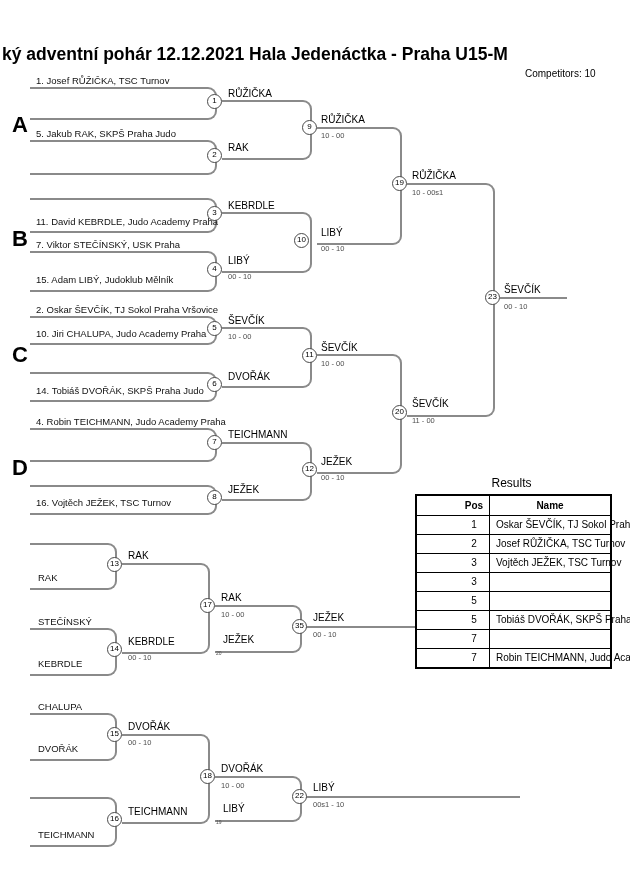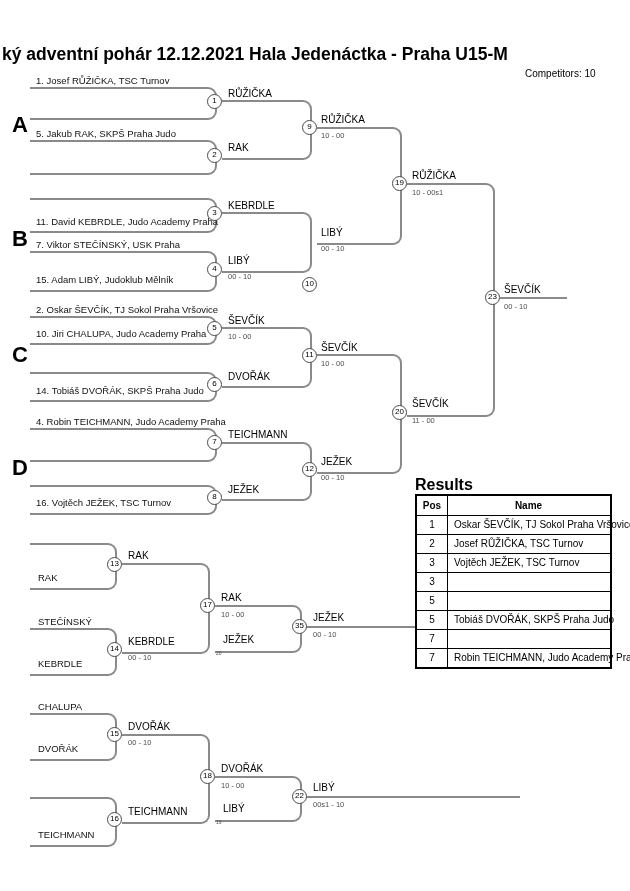--- a/index.html
+++ b/index.html
@@ -17,25 +17,25 @@
   .conn{position:absolute;border:2px solid var(--line);border-left:none;border-radius:0 9px 9px 0;z-index:1;}
   .hline{position:absolute;height:2px;background:var(--line);z-index:1;}
   .circle{
     position:absolute;width:15px;height:15px;box-sizing:border-box;border:1.5px solid #4a4a4a;
     border-radius:50%;background:#fff;z-index:3;font-size:8px;line-height:12px;text-align:center;
   }
   .pname{position:absolute;font-size:9.5px;color:#111;white-space:nowrap;z-index:2;}
   .wname{position:absolute;font-size:10px;color:#000;white-space:nowrap;z-index:2;}
   .score{position:absolute;font-size:7.5px;color:var(--score);white-space:nowrap;z-index:2;text-align:right;}
   .ref{position:absolute;font-size:5px;color:#555;z-index:2;}
-  .rtitle{position:absolute;left:415px;top:476px;width:193px;text-align:left;font-size:16px;font-weight:bold;}
+  .rtitle{position:absolute;left:415px;top:476px;width:193px;text-align:center;font-size:12px;font-weight:normal;}
   .rtable{position:absolute;left:415px;top:494px;width:193px;border:2px solid #000;background:#fff;z-index:2;}
   .rrow{display:flex;height:18px;border-top:1px solid #000;}
   .rrow.first{border-top:none;height:19px;}
-  .rcell-pos{width:30px;flex-shrink:0;border-right:1px solid #000;text-align:center;font-size:10px;line-height:18px;}
+  .rcell-pos{width:30px;flex-shrink:0;border-right:1px solid #000;text-align:center;font-size:10px;line-height:18px;margin-left:42px;}
   .rcell-name{padding-left:6px;font-size:10px;line-height:18px;white-space:nowrap;}
   .rrow.first .rcell-pos{font-weight:bold;line-height:19px;}
   .rrow.first .rcell-name{font-weight:bold;text-align:center;padding-left:0;width:161px;line-height:19px;}
 </style>
 </head>
 <body>
 
 <div id="page">
 
   <div class="title">ký adventní pohár  12.12.2021  Hala Jedenáctka - Praha   U15-M</div>
@@ -80,21 +80,21 @@
 
   <div class="circle" style="left:207px;top:94px;">1</div>
   <div class="circle" style="left:207px;top:148px;">2</div>
   <div class="circle" style="left:207px;top:206px;">3</div>
   <div class="circle" style="left:207px;top:262px;">4</div>
   <div class="circle" style="left:207px;top:321px;">5</div>
   <div class="circle" style="left:207px;top:377px;">6</div>
   <div class="circle" style="left:207px;top:435px;">7</div>
   <div class="circle" style="left:207px;top:490px;">8</div>
   <div class="circle" style="left:302px;top:120px;">9</div>
-  <div class="circle" style="left:302px;top:233px;margin-top:44px;">10</div>
+  <div class="circle" style="left:294px;top:233px;">10</div>
   <div class="circle" style="left:302px;top:348px;">11</div>
   <div class="circle" style="left:302px;top:462px;">12</div>
   <div class="circle" style="left:392px;top:176px;">19</div>
   <div class="circle" style="left:392px;top:405px;">20</div>
   <div class="circle" style="left:485px;top:290px;text-align:center;">23</div>
   <div class="circle" style="left:107px;top:557px;">13</div>
   <div class="circle" style="left:107px;top:642px;">14</div>
   <div class="circle" style="left:200px;top:598px;">17</div>
   <div class="circle" style="left:292px;top:619px;">35</div>
   <div class="circle" style="left:107px;top:727px;">15</div>

